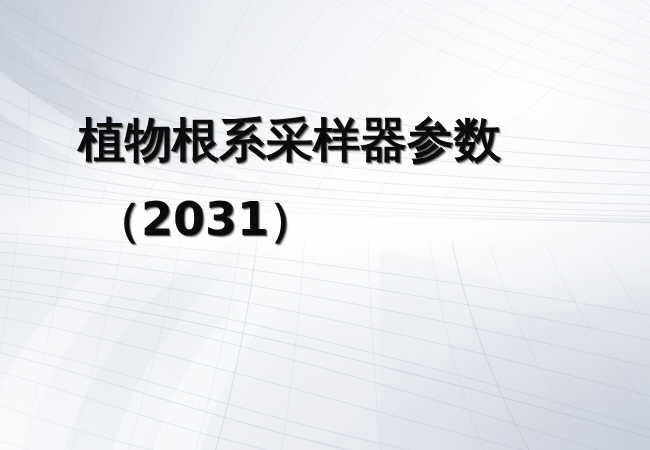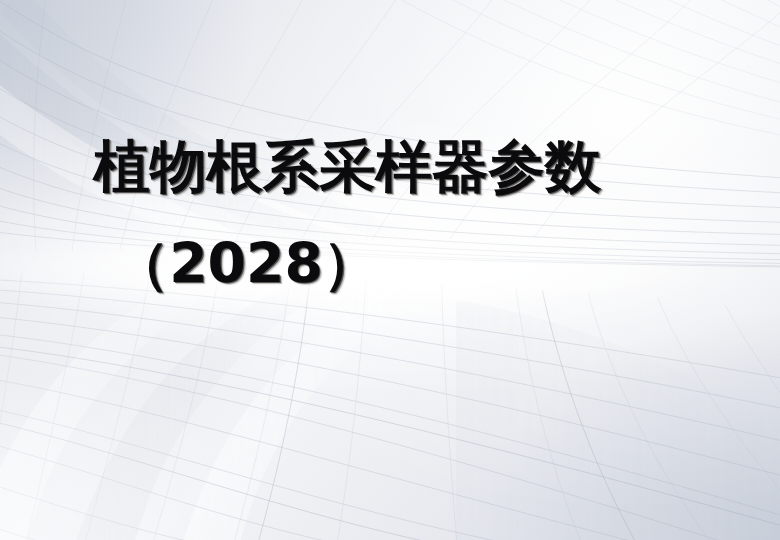--- a/index.html
+++ b/index.html
@@ -224,16 +224,16 @@
       </g>
     </svg>
   </div>
 
   <div class="sheen"></div>
 
   <div class="vignette"></div>
 
   <div class="title-block">
     <h1 class="title-line-1">植物根系采样器参数</h1>
-    <h2 class="title-line-2">（2028）</h2>
+    <h2 class="title-line-2">（2031）</h2>
   </div>
 
 </div>
 
 </body></html>

